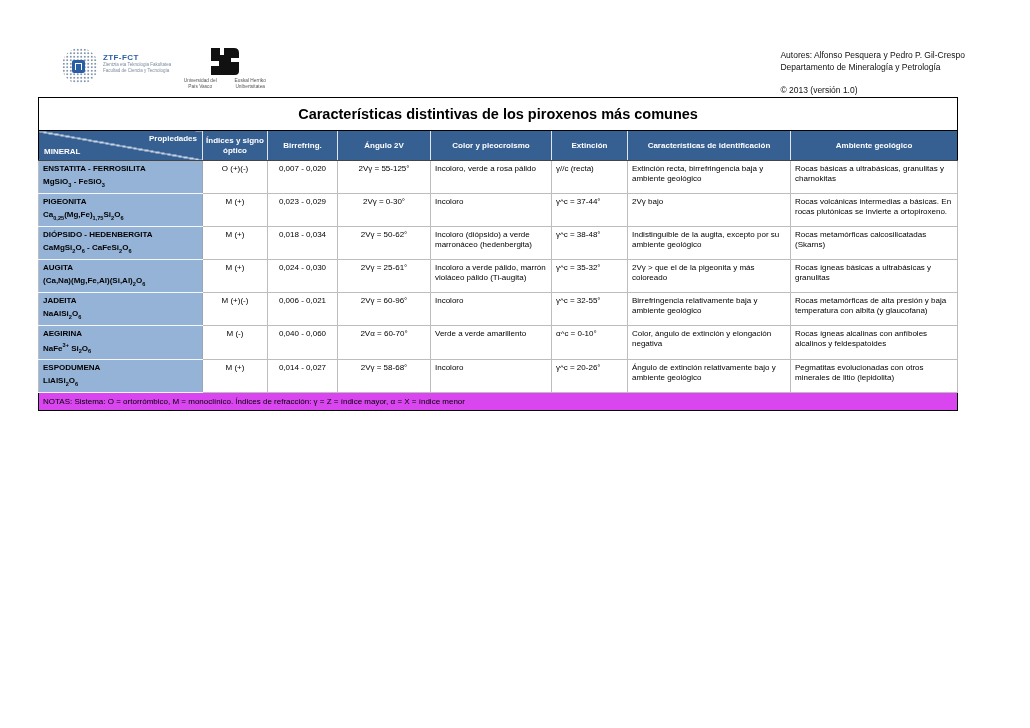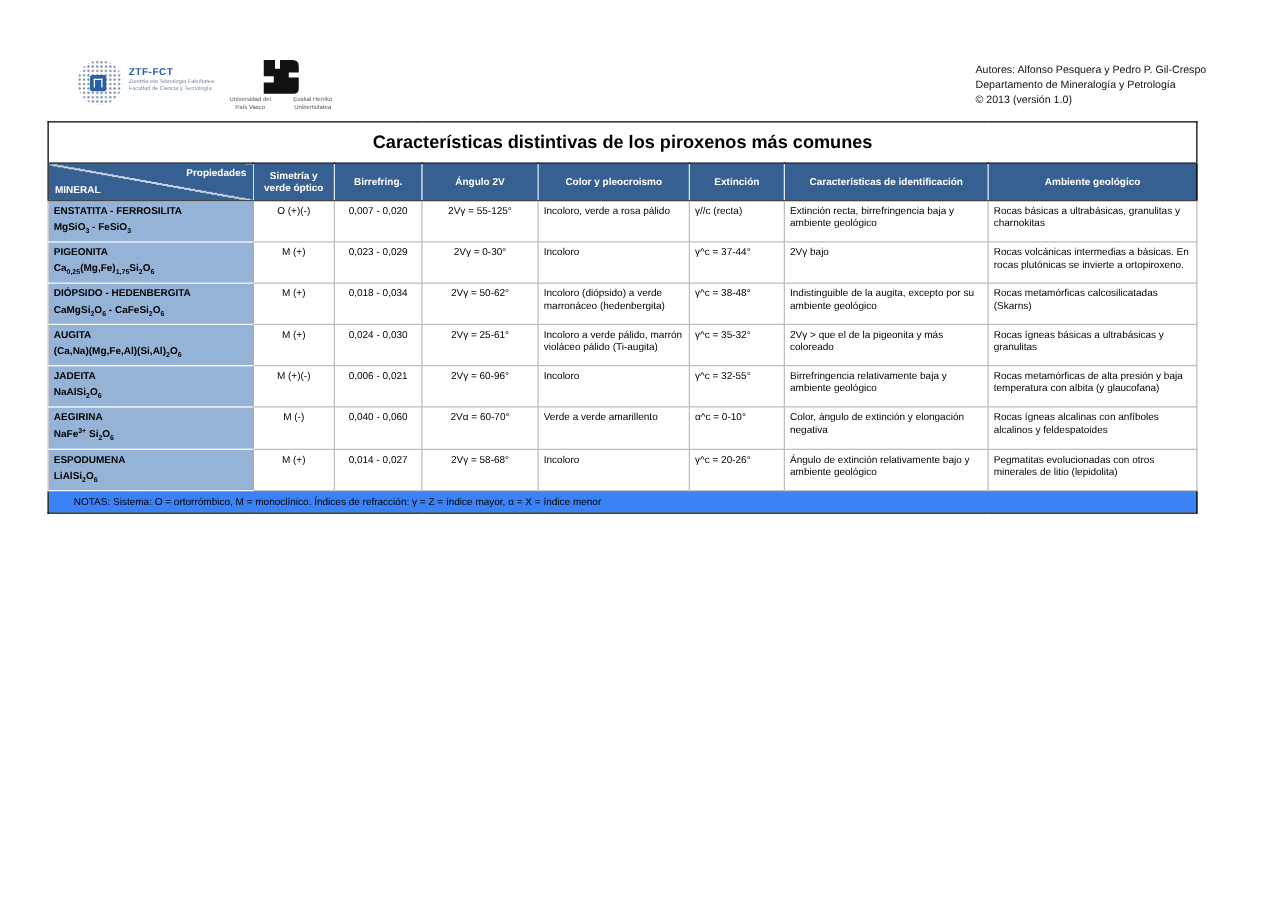--- a/index.html
+++ b/index.html
@@ -28,21 +28,21 @@
   .ztf-text { padding-top:5px; }
   .ztf-acronym { font-size:8px; font-weight:bold; color:var(--accent-blue,#2a5fa5); letter-spacing:.4px; }
   .ztf-line { font-size:4.5px; color:#7d8ba0; line-height:1.25; }
   .logo-upv { display:flex; flex-direction:column; align-items:center; padding-top:2px; }
   .upv-glyph { width:34px; height:30px; }
   .upv-names { display:flex; gap:8px; margin-top:2px; }
   .upv-name { font-size:4.8px; color:#555; text-align:center; line-height:1.2; width:42px; }
 
   
   .authors { position:absolute; right:65px; top:50px; text-align:left; font-size:8.5px; line-height:1.4; color:#111; }
-  .copyright { }
+  .copyright { margin-top:11px; }
 
   
   table.main {
     position:absolute; left:38px; top:97px; width:919px;
     border-collapse:collapse; table-layout:fixed;
     border:1.5px solid #000; font-size:8px;
   }
   td, th { vertical-align:top; }
   .title-row td {
     height:33px; text-align:center; vertical-align:middle;
@@ -63,22 +63,22 @@
     border:1px solid #bdbdbd; padding:3px 4px; line-height:1.28; background:#fff;
   }
   .data-row td.mineral {
     background:var(--mineral-bg,#95B3D7); font-weight:bold;
     border-right:1px solid #98a5b6; border-bottom:1px solid #f4f7fb;
   }
   .mformula { margin-top:3px; }
   sub { font-size:70%; } sup { font-size:70%; }
   td.ctr { text-align:center; }
   .notes-row td {
-    height:18px; border-top:1px solid #3a3a3a; padding:3px 20px;
-    font-size:8px; vertical-align:middle; background:#3b82f6;
+    height:18px; border-top:1px solid #3a3a3a; padding:3px 4px;
+    font-size:8px; vertical-align:middle; background:#d946ef;
   }
 </style>
 </head>
 <body>
 
 <div class="page">
 
   <div class="logos">
     <div class="logo-ztf">
       <div class="ztf-circle">
@@ -120,21 +120,21 @@
     </colgroup>
     <tbody>
       <tr class="title-row">
         <td colspan="8">Características distintivas de los piroxenos más comunes</td>
       </tr>
       <tr class="head-row">
         <th class="corner">
           <span class="corner-top">Propiedades</span>
           <span class="corner-bottom">MINERAL</span>
         </th>
-        <th>Simetría y verde óptico</th>
+        <th>Índices y signo óptico</th>
         <th>Birrefring.</th>
         <th>Ángulo 2V</th>
         <th>Color y pleocroismo</th>
         <th>Extinción</th>
         <th>Características de identificación</th>
         <th>Ambiente geológico</th>
       </tr>
 
       <tr class="data-row">
         <td class="mineral">

